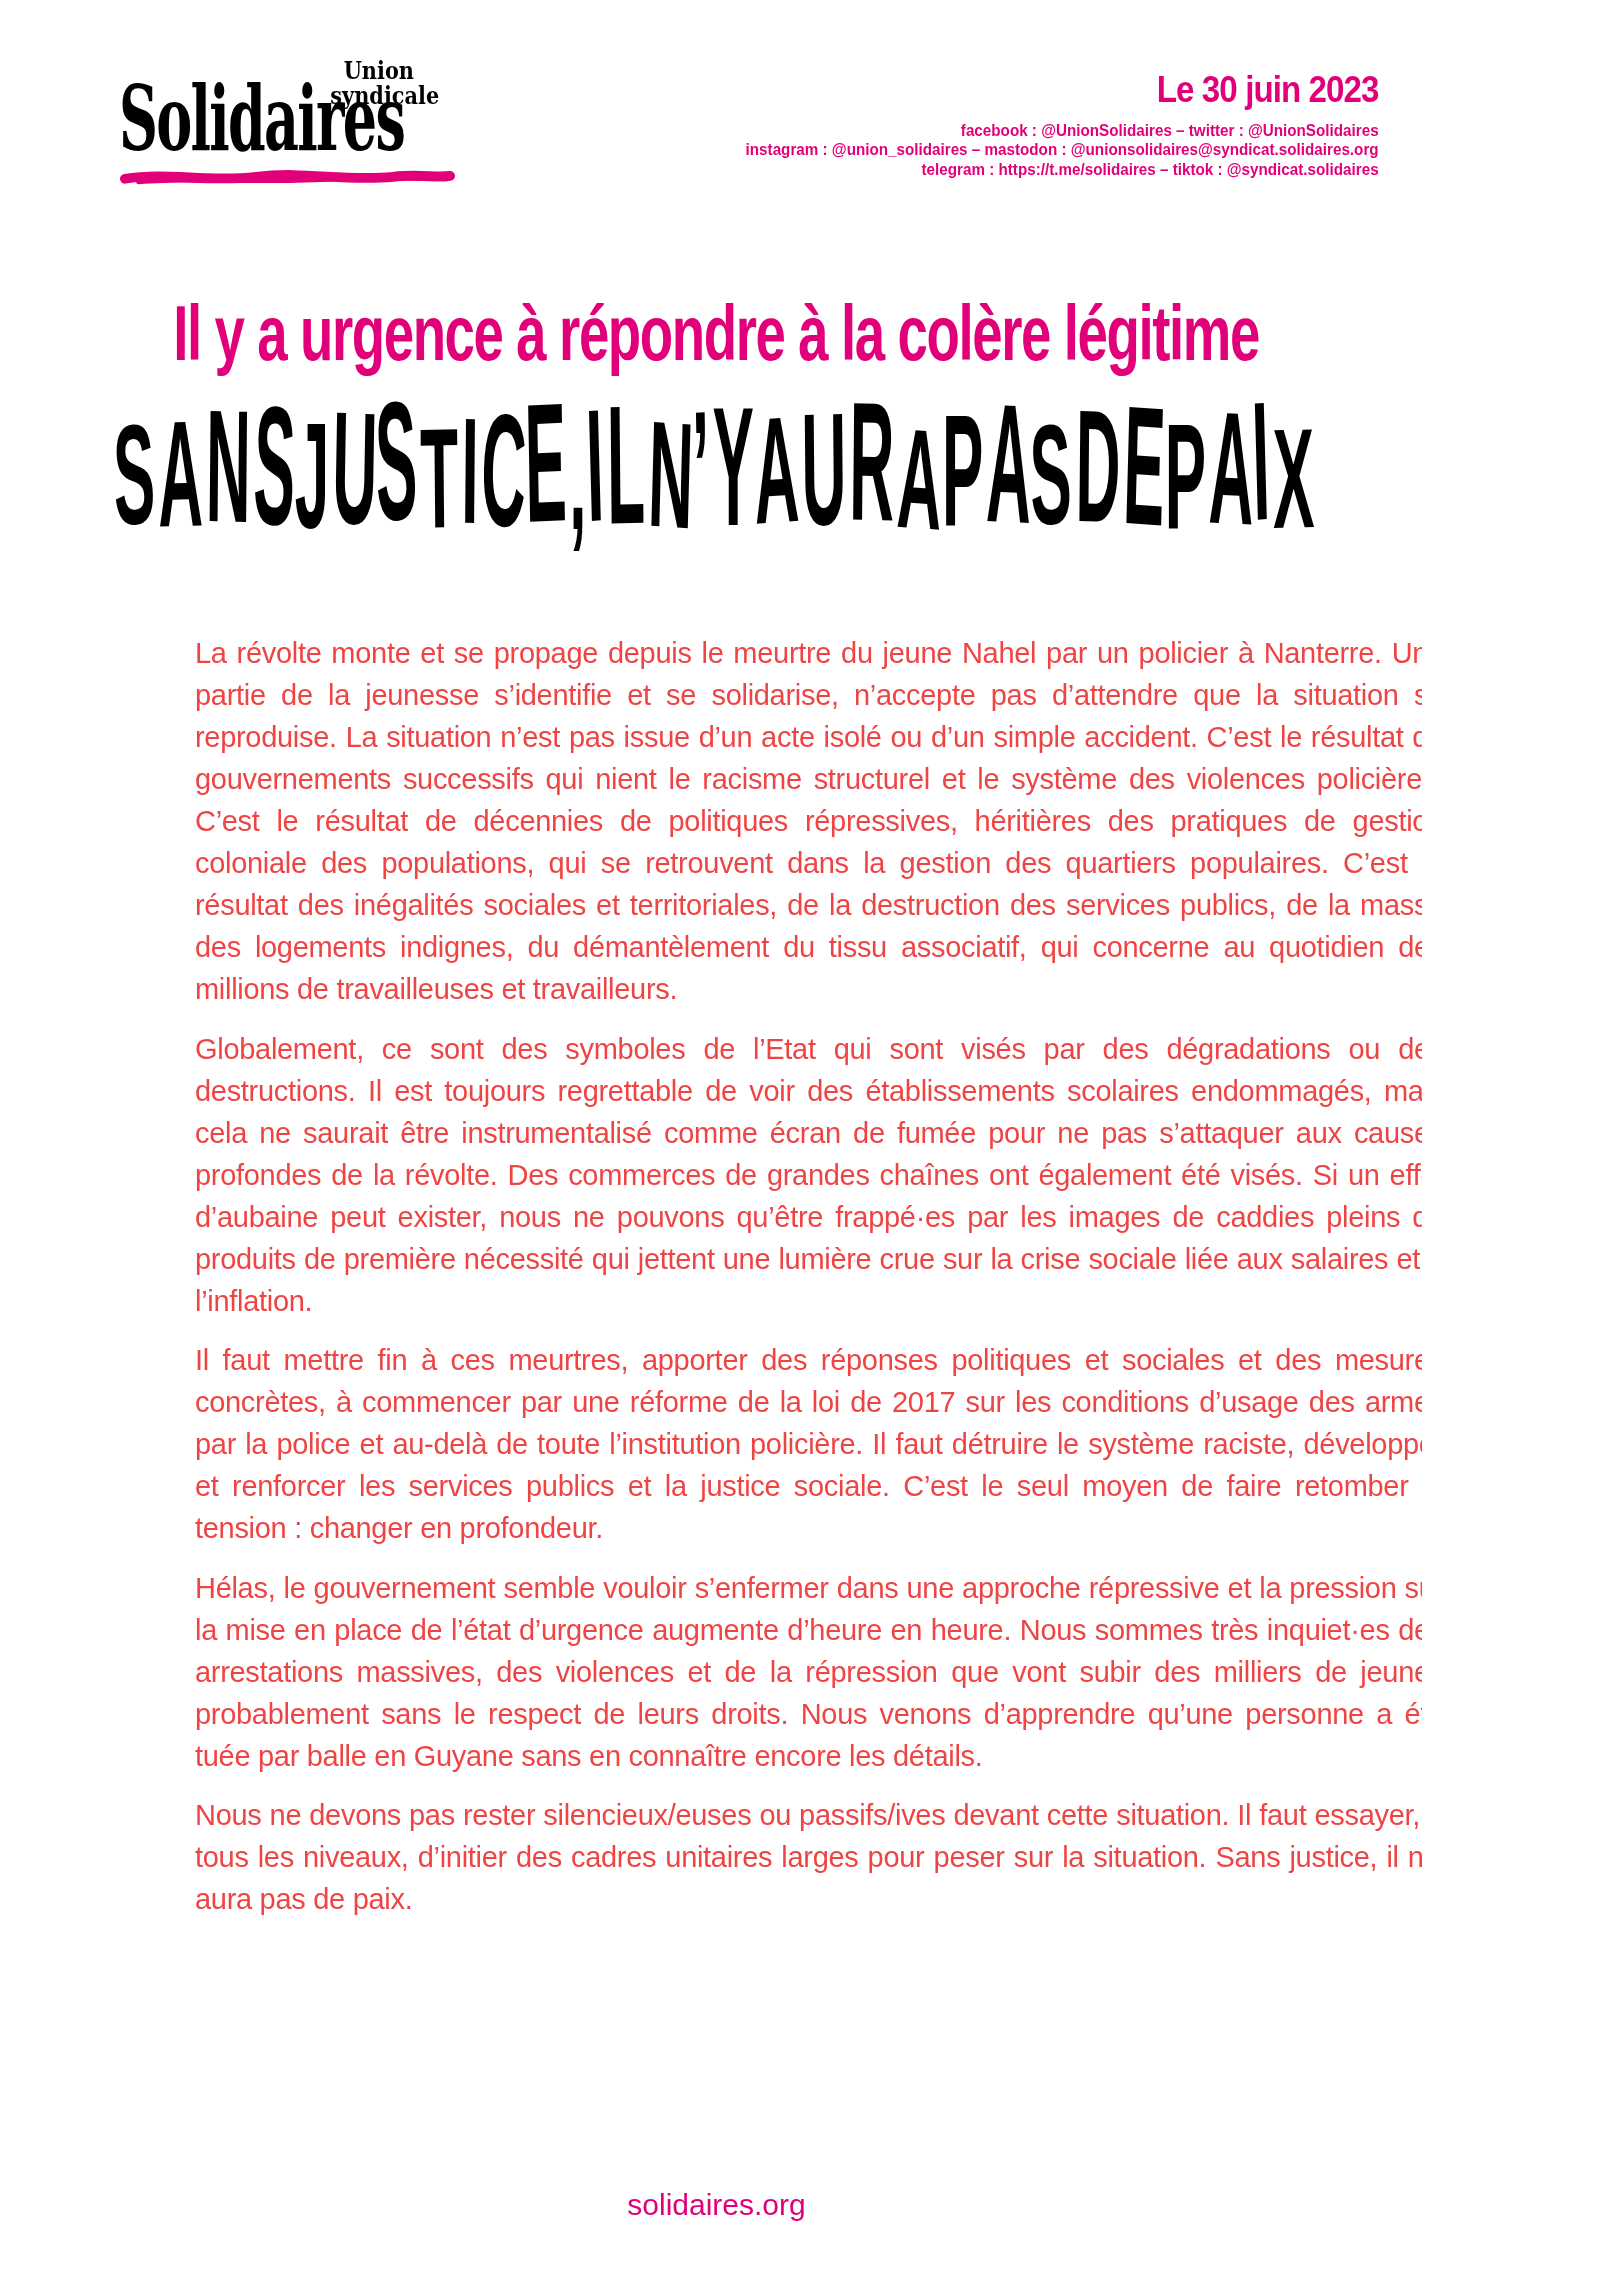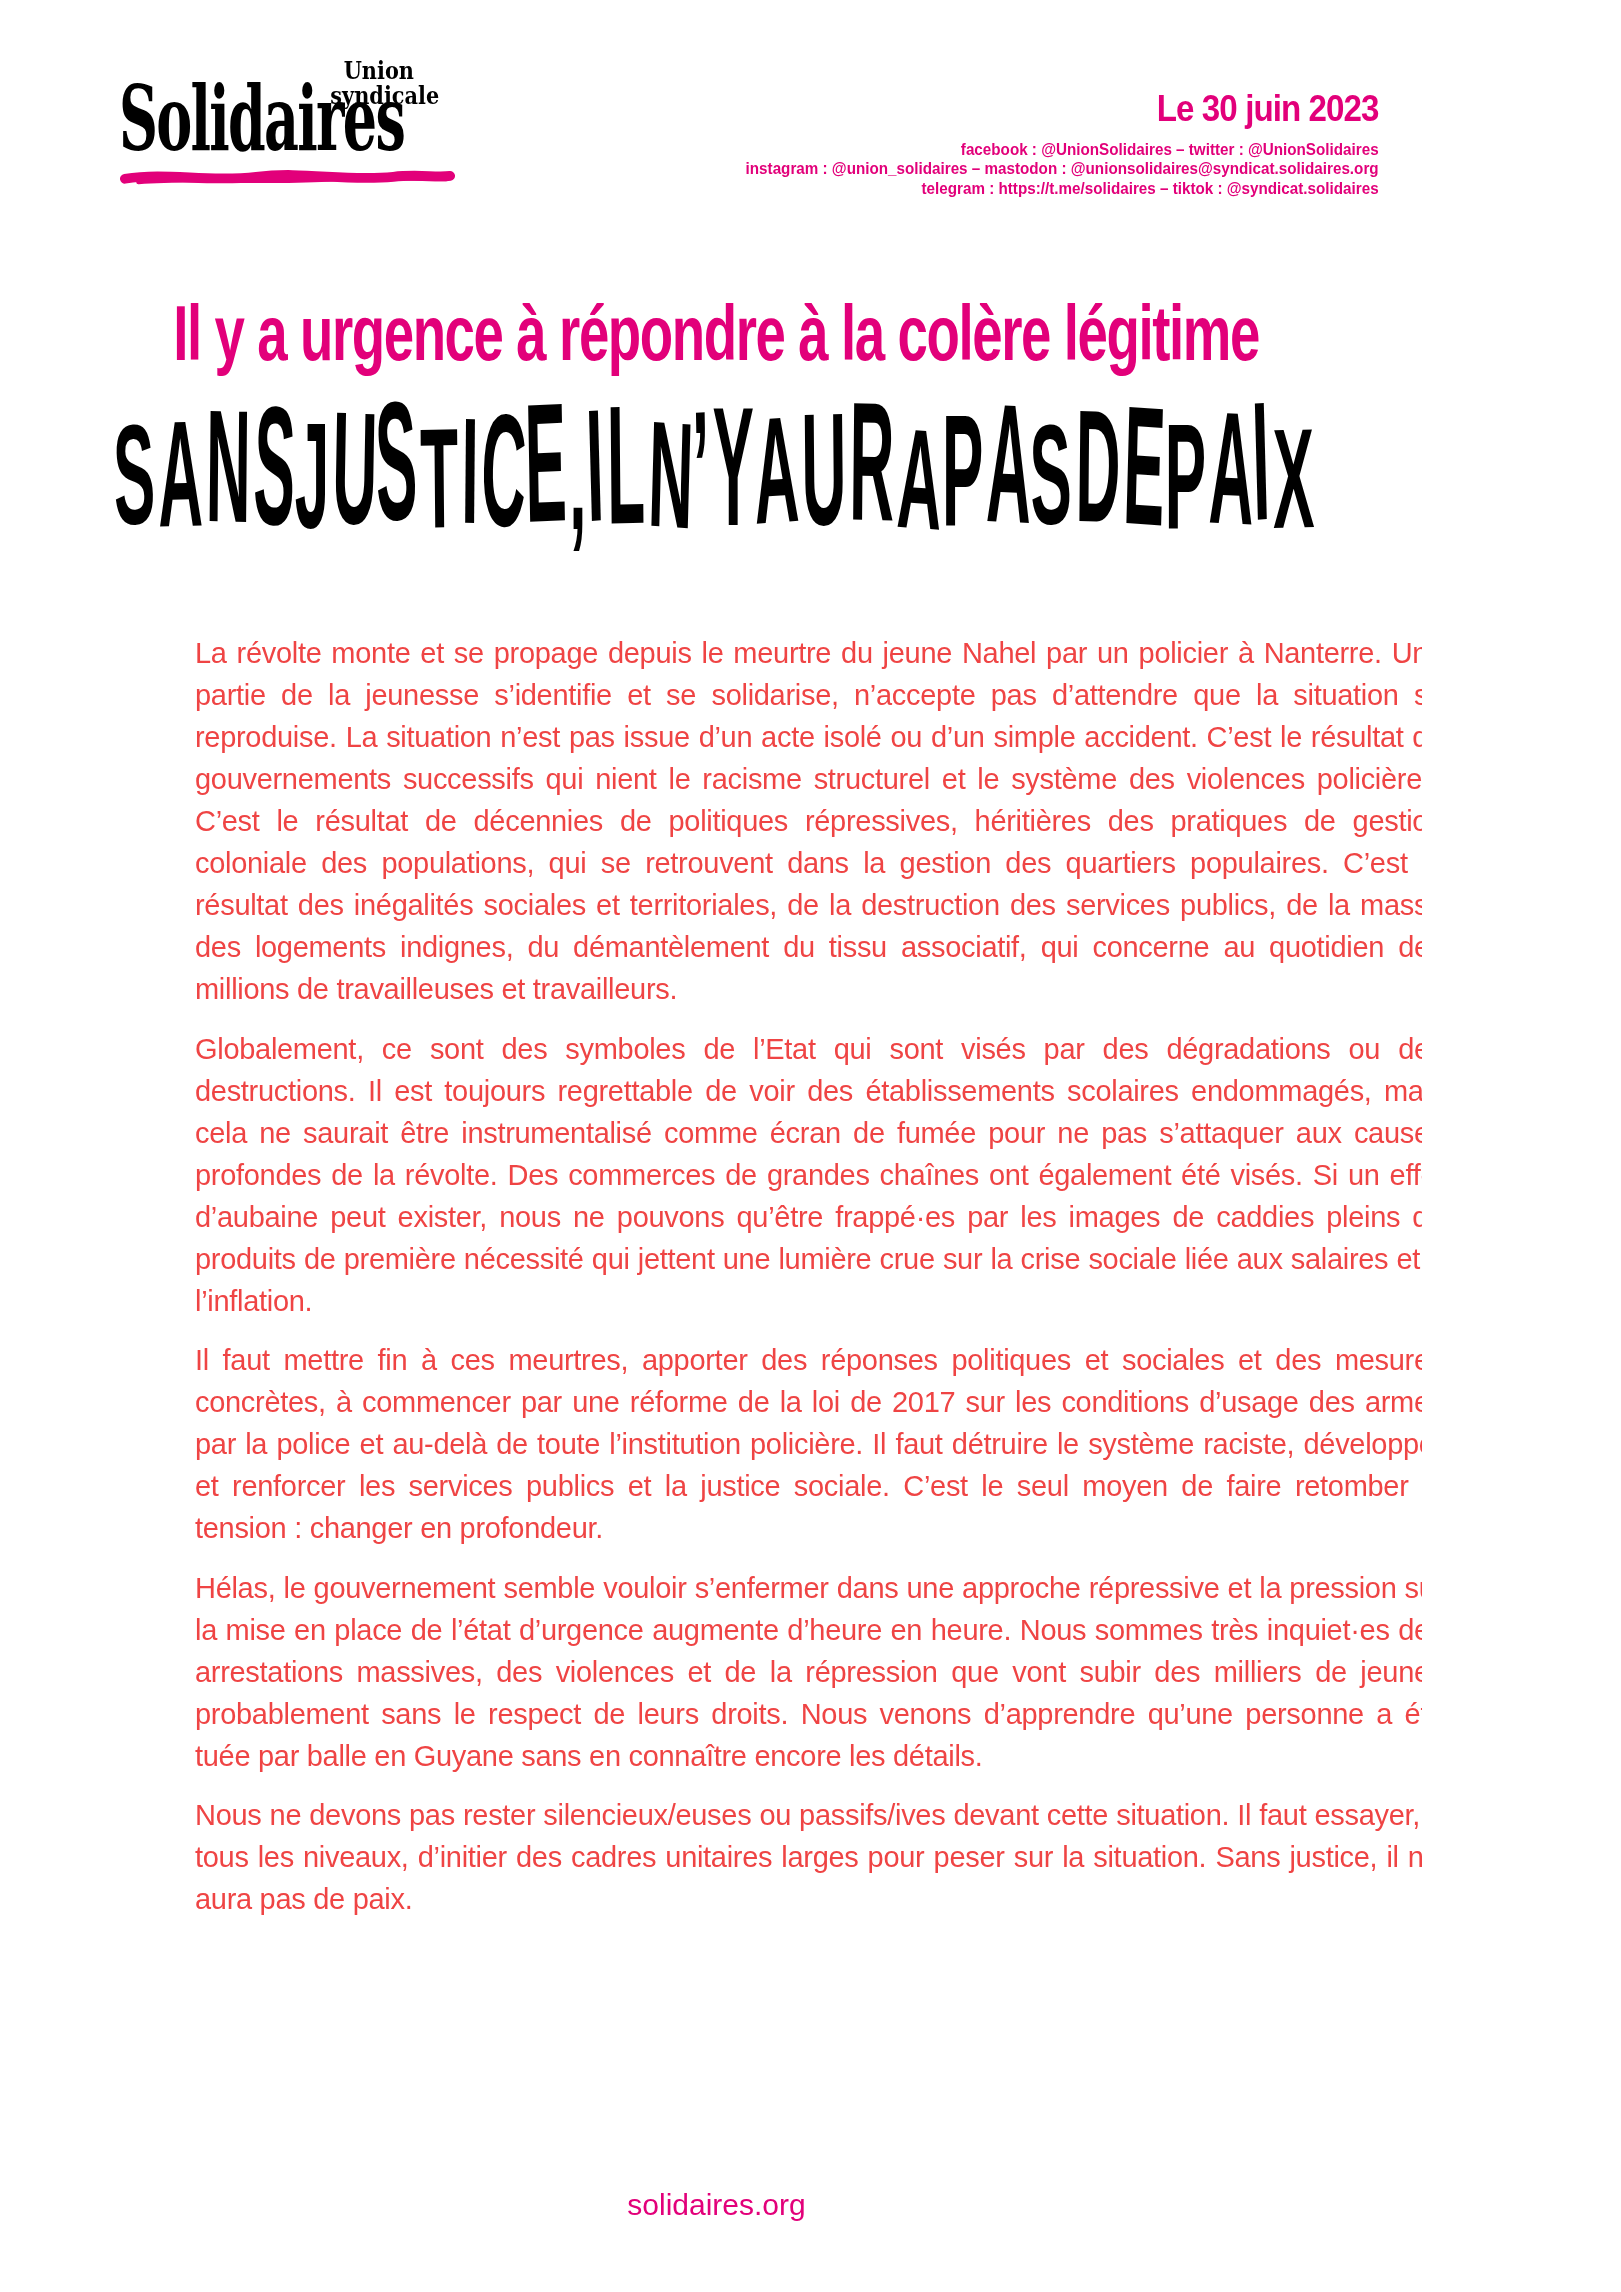--- a/index.html
+++ b/index.html
@@ -36,21 +36,21 @@
     font-size: 24.5px; line-height: 24.5px;
     transform: scaleX(0.85);
     transform-origin: left top;
     color: #000;
   }
   .logo-tag .tag2 { margin-left: -13.7px; }
   .logo-tag .tag1 { margin-left: 2px; }
   .logo-underline { position: absolute; left: 0; top: 110px; }
 
   
-  .header-right { position: absolute; right: 43px; top: 88px; text-align: right; color: var(--accent); }
+  .header-right { position: absolute; right: 43px; top: 69px; text-align: right; color: var(--accent); }
   .date-line {
     font-size: 36px; font-weight: bold; letter-spacing: -1px;
     transform: scaleX(0.92); transform-origin: right center;
     white-space: nowrap;
   }
   .social-lines { margin-top: 9.8px; font-size: 15.7px; font-weight: bold; line-height: 19.6px; }
   .social-line { transform: scaleX(0.97); transform-origin: right center; white-space: nowrap; }
 
   
   .headline-pink {

